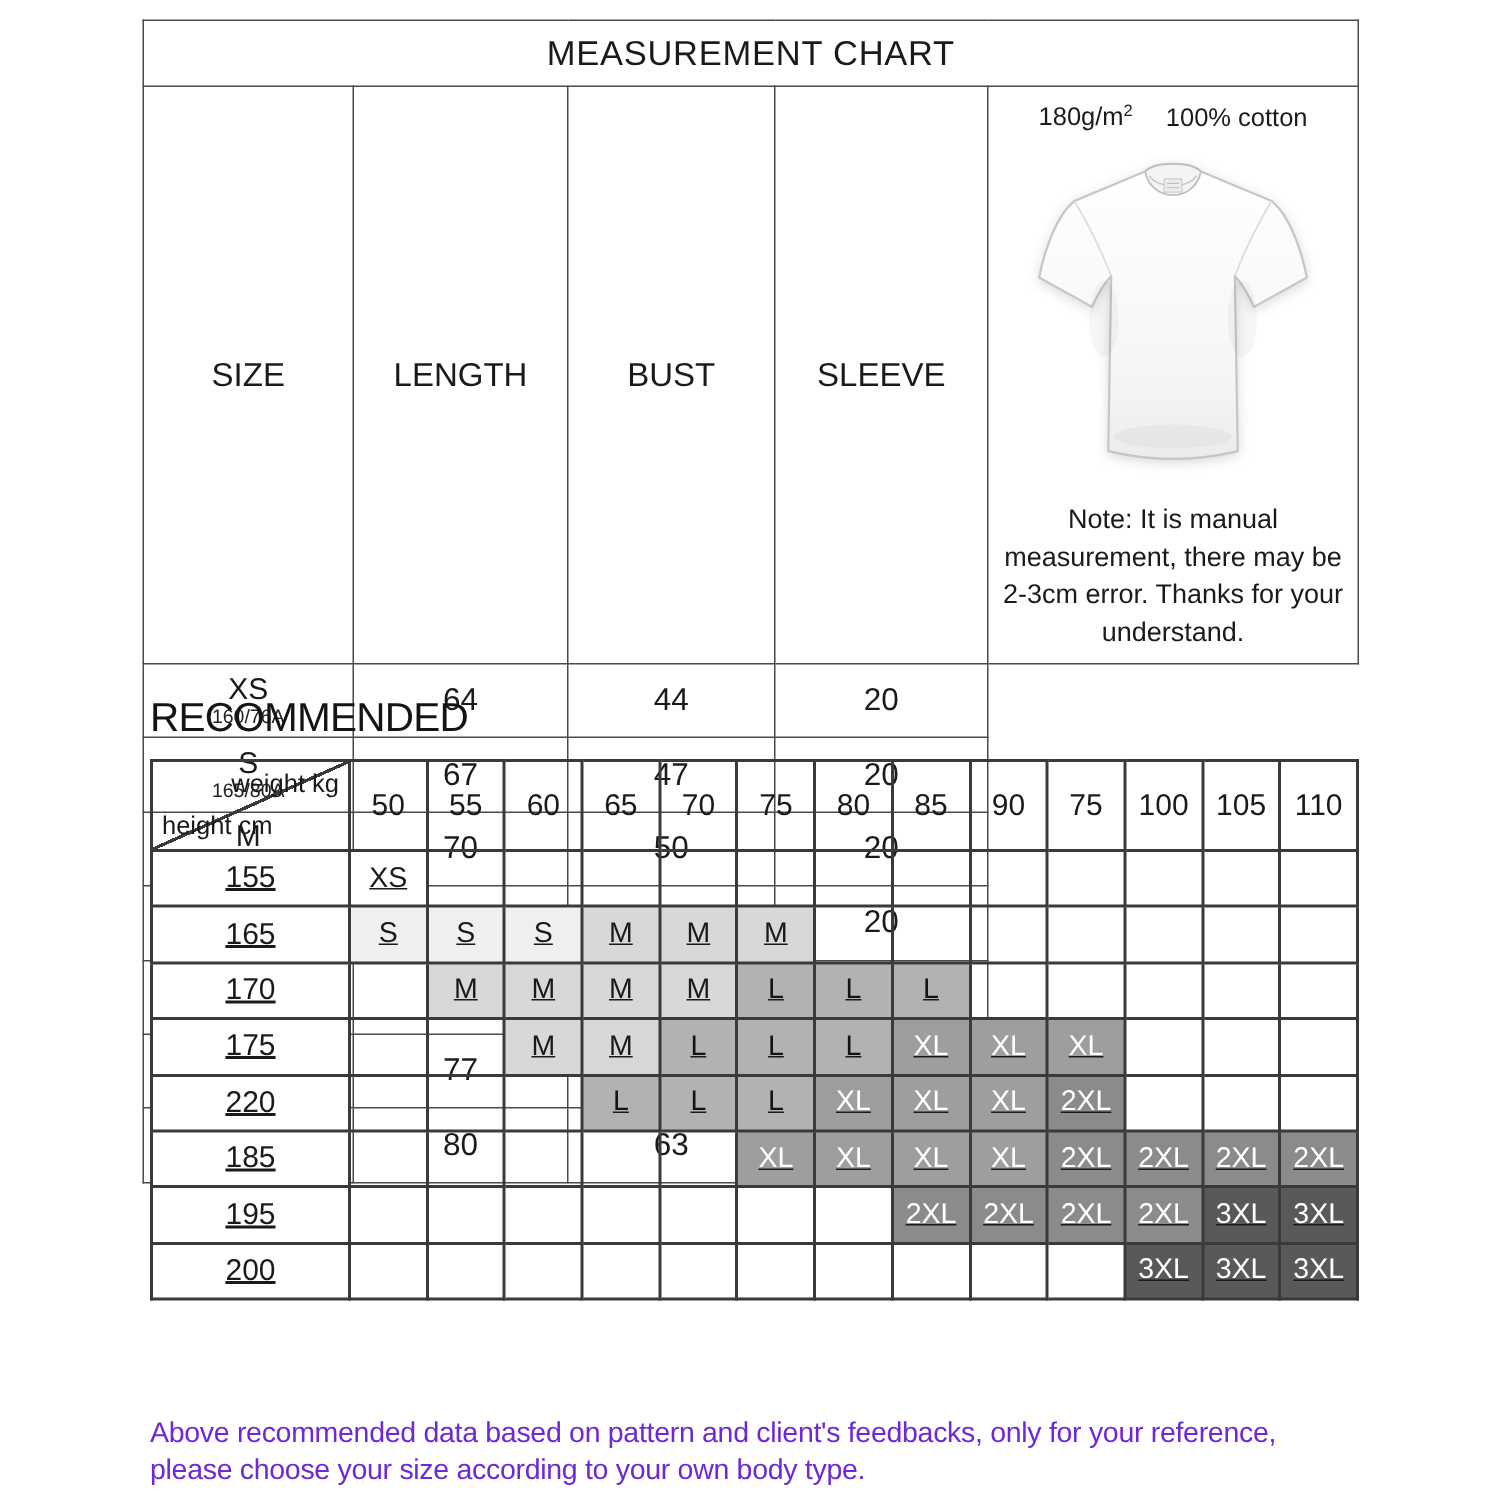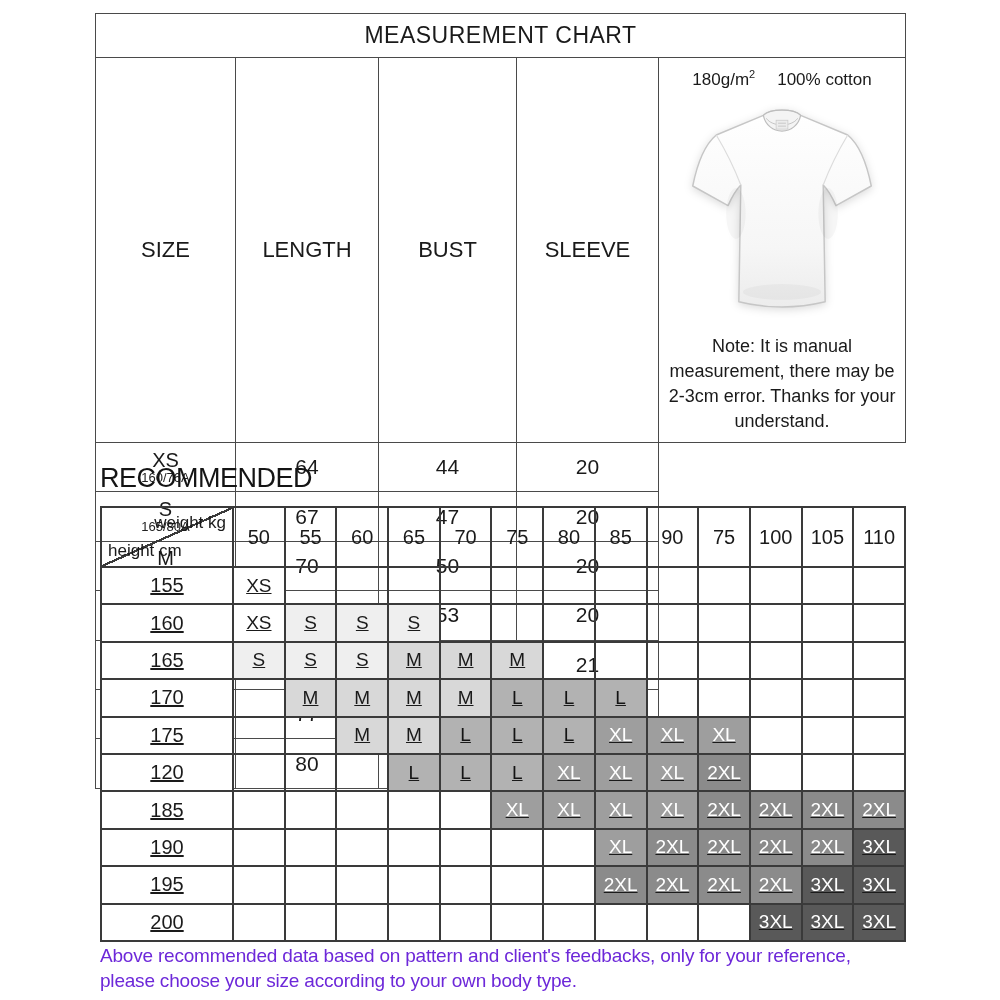--- a/index.html
+++ b/index.html
@@ -216,36 +216,20 @@
           <td></td>
           <td></td>
           <td></td>
           <td></td>
           <td></td>
           <td></td>
           <td></td>
           <td></td>
         </tr>
         <tr>
-          <th>160</th>
-          <td style="background: rgb(255, 255, 255); color: rgb(26, 26, 26);">XS</td>
-          <td style="background: rgb(239, 239, 239); color: rgb(26, 26, 26);">S</td>
-          <td style="background: rgb(239, 239, 239); color: rgb(26, 26, 26);">S</td>
-          <td style="background: rgb(239, 239, 239); color: rgb(26, 26, 26);">S</td>
-          <td></td>
-          <td></td>
-          <td></td>
-          <td></td>
-          <td></td>
-          <td></td>
-          <td></td>
-          <td></td>
-          <td></td>
-        </tr>
-        <tr>
           <th>165</th>
           <td style="background: rgb(239, 239, 239); color: rgb(26, 26, 26);">S</td>
           <td style="background: rgb(239, 239, 239); color: rgb(26, 26, 26);">S</td>
           <td style="background: rgb(239, 239, 239); color: rgb(26, 26, 26);">S</td>
           <td style="background: rgb(216, 216, 216); color: rgb(26, 26, 26);">M</td>
           <td style="background: rgb(216, 216, 216); color: rgb(26, 26, 26);">M</td>
           <td style="background: rgb(216, 216, 216); color: rgb(26, 26, 26);">M</td>
           <td></td>
           <td></td>
           <td></td>
@@ -280,21 +264,21 @@
           <td style="background: rgb(178, 178, 178); color: rgb(20, 20, 20);">L</td>
           <td style="background: rgb(178, 178, 178); color: rgb(20, 20, 20);">L</td>
           <td style="background: rgb(158, 158, 158); color: rgb(255, 255, 255);">XL</td>
           <td style="background: rgb(158, 158, 158); color: rgb(255, 255, 255);">XL</td>
           <td style="background: rgb(158, 158, 158); color: rgb(255, 255, 255);">XL</td>
           <td></td>
           <td></td>
           <td></td>
         </tr>
         <tr>
-          <th>120</th>
+          <th>220</th>
           <td></td>
           <td></td>
           <td></td>
           <td style="background: rgb(178, 178, 178); color: rgb(20, 20, 20);">L</td>
           <td style="background: rgb(178, 178, 178); color: rgb(20, 20, 20);">L</td>
           <td style="background: rgb(178, 178, 178); color: rgb(20, 20, 20);">L</td>
           <td style="background: rgb(158, 158, 158); color: rgb(255, 255, 255);">XL</td>
           <td style="background: rgb(158, 158, 158); color: rgb(255, 255, 255);">XL</td>
           <td style="background: rgb(158, 158, 158); color: rgb(255, 255, 255);">XL</td>
           <td style="background: rgb(139, 139, 139); color: rgb(255, 255, 255);">2XL</td>
@@ -310,36 +294,20 @@
           <td></td>
           <td></td>
           <td style="background: rgb(158, 158, 158); color: rgb(255, 255, 255);">XL</td>
           <td style="background: rgb(158, 158, 158); color: rgb(255, 255, 255);">XL</td>
           <td style="background: rgb(158, 158, 158); color: rgb(255, 255, 255);">XL</td>
           <td style="background: rgb(158, 158, 158); color: rgb(255, 255, 255);">XL</td>
           <td style="background: rgb(139, 139, 139); color: rgb(255, 255, 255);">2XL</td>
           <td style="background: rgb(139, 139, 139); color: rgb(255, 255, 255);">2XL</td>
           <td style="background: rgb(139, 139, 139); color: rgb(255, 255, 255);">2XL</td>
           <td style="background: rgb(139, 139, 139); color: rgb(255, 255, 255);">2XL</td>
-        </tr>
-        <tr>
-          <th>190</th>
-          <td></td>
-          <td></td>
-          <td></td>
-          <td></td>
-          <td></td>
-          <td></td>
-          <td></td>
-          <td style="background: rgb(158, 158, 158); color: rgb(255, 255, 255);">XL</td>
-          <td style="background: rgb(139, 139, 139); color: rgb(255, 255, 255);">2XL</td>
-          <td style="background: rgb(139, 139, 139); color: rgb(255, 255, 255);">2XL</td>
-          <td style="background: rgb(139, 139, 139); color: rgb(255, 255, 255);">2XL</td>
-          <td style="background: rgb(139, 139, 139); color: rgb(255, 255, 255);">2XL</td>
-          <td style="background: rgb(89, 89, 89); color: rgb(255, 255, 255);">3XL</td>
         </tr>
         <tr>
           <th>195</th>
           <td></td>
           <td></td>
           <td></td>
           <td></td>
           <td></td>
           <td></td>
           <td></td>

